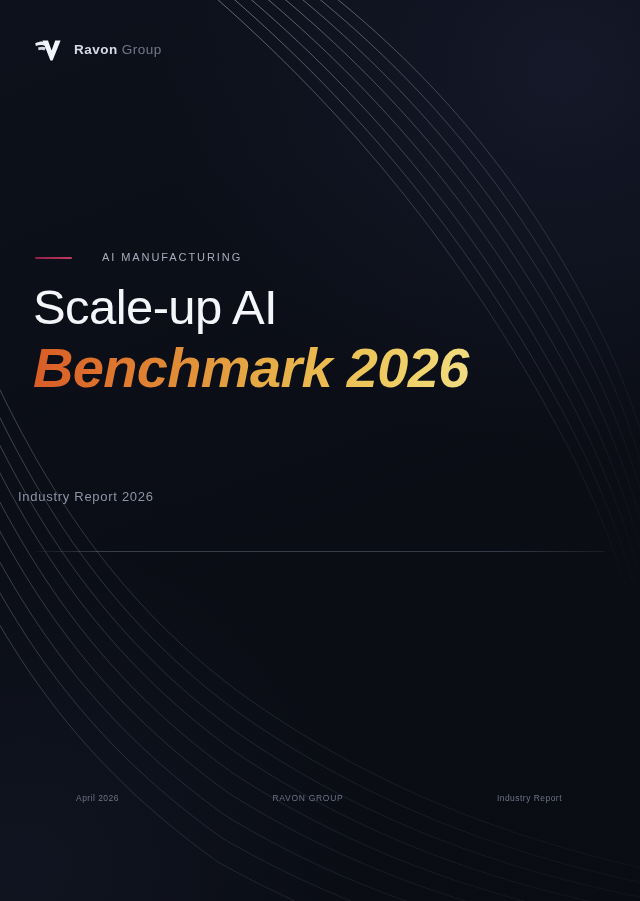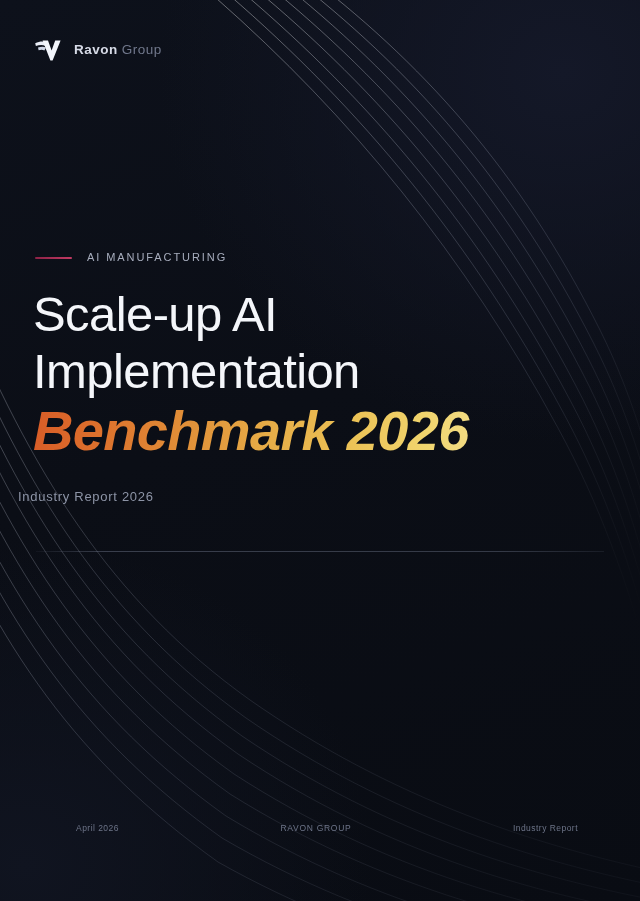--- a/index.html
+++ b/index.html
@@ -59,39 +59,39 @@
     font-weight: normal;
   }
 
   
   .eyebrow {
     position: absolute;
     top: 252px;
     left: 35px;
     display: flex;
     align-items: center;
-    gap: 15px;
+    gap: 30px;
   }
   .eyebrow-rule {
     width: 37px;
     height: 2px;
     background: linear-gradient(90deg, #8c2246 0%, #c23a63 100%);
     border-radius: 1px;
   }
   .eyebrow-text {
     font-size: 11px;
     letter-spacing: 0.175em;
     color: #a7adbd;
     line-height: 1;
   }
 
   
   .title-block {
     position: absolute;
-    top: 286px;
+    top: 279px;
     left: 33px;
     width: 560px;
   }
   .title-line {
     font-size: 49px;
     font-weight: normal;
     line-height: 1.155;
     letter-spacing: -0.012em;
     color: #f4f6fa;
     white-space: nowrap;
@@ -140,36 +140,36 @@
     background: linear-gradient(90deg,
       rgba(150,160,185,0.05) 0%,
       rgba(150,160,185,0.33) 12%,
       rgba(150,160,185,0.30) 82%,
       rgba(150,160,185,0.10) 100%);
   }
 
   
   .footer {
     position: absolute;
-    top: 824px;
+    top: 794px;
     left: 36px;
     width: 568px;
     display: flex;
     align-items: center;
   }
   .footer-item {
     font-size: 8.5px;
     letter-spacing: 0.055em;
     color: #6d7488;
     line-height: 1;
     white-space: nowrap;
   }
   .footer-left   { flex: 0 0 auto; margin-left: 40px; }
   .footer-center { flex: 1 1 auto; text-align: center; letter-spacing: 0.085em; }
-  .footer-right  { flex: 0 0 auto; margin-right: 26px; }
+  .footer-right  { flex: 0 0 auto; margin-right: 42px; }
 </style>
 </head>
 <body>
 
 <div class="page">
 
   <svg class="linework" viewBox="0 0 640 901" preserveAspectRatio="none" aria-hidden="true">
     <defs>
       <linearGradient id="lg" x1="0" y1="0" x2="1" y2="1">
         <stop offset="0%" stop-color="#ffffff" stop-opacity="0.50"></stop>
@@ -220,21 +220,20 @@
     </div>
   </div>
 
   <div class="eyebrow">
     <span class="eyebrow-rule"></span>
     <span class="eyebrow-text">AI MANUFACTURING</span>
   </div>
 
   <div class="title-block">
     <div class="title-line">Scale-up AI</div>
-    <div class="title-line">Implementation</div>
     <div><span class="title-accent">Benchmark 2026</span></div>
   </div>
 
   <div class="subtitle">Industry Report 2026</div>
 
   <div class="divider"></div>
 
   <div class="footer">
     <span class="footer-item footer-left">April 2026</span>
     <span class="footer-item footer-center">RAVON GROUP</span>

